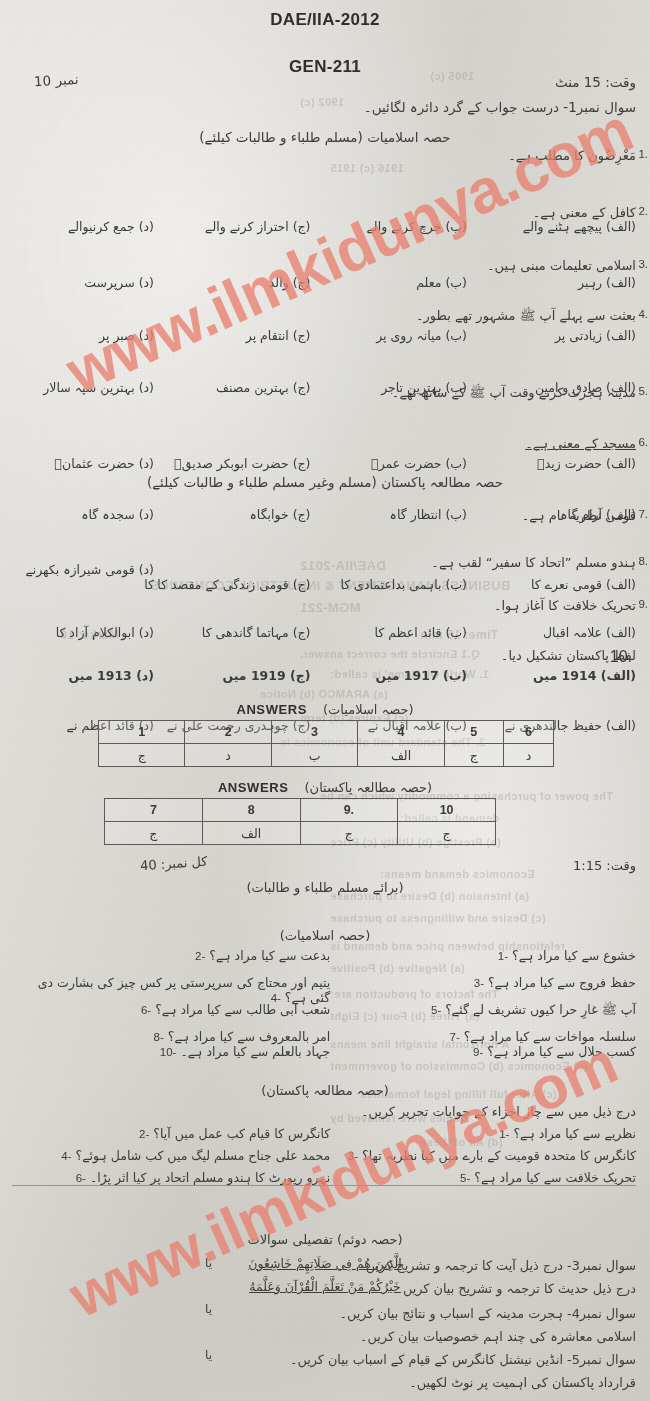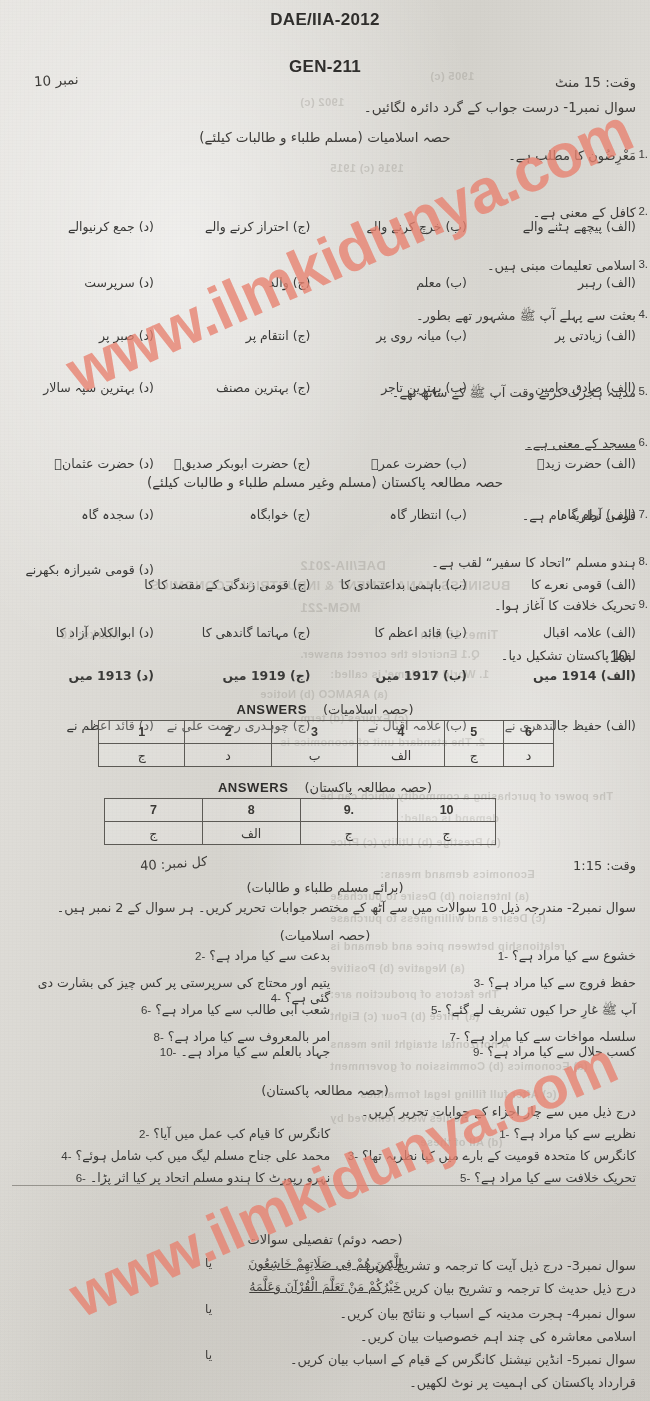--- a/index.html
+++ b/index.html
@@ -365,21 +365,20 @@
             <td class="letcell" style="width: 25%;">ج</td>
             <td class="letcell" style="width: 25%;">ج</td>
           </tr>
       </tbody>
     </table>
 
     <div class="abs urdu meta2-time" style="top:858px;">وقت: 1:15</div>
     <div class="abs urdu meta2-marks" style="top:856px;">کل نمبر: 40</div>
 
     <div class="abs urdu sec-head" style="top:880px; font-size:13px;">(برائے مسلم طلباء و طالبات)</div>
-    <div class="abs urdu" style="top:900px; right:14px; font-size:12.8px;">سوال نمبر2-   مندرجہ ذیل 10 سوالات میں سے آٹھ کے مختصر جوابات تحریر کریں۔ ہر سوال کے 2 نمبر ہیں۔</div>
     <div class="abs urdu sec-head" style="top:928px; font-size:13px;">(حصہ اسلامیات)</div>
 
     <div id="sq-islamiat-host">
         <div class="sq-line" style="top: 948px;"><span class="sq-cell"><span>خشوع سے کیا مراد ہے؟</span> <span class="n">1- </span></span><span class="sq-cell"><span>بدعت سے کیا مراد ہے؟</span> <span class="n">2- </span></span></div>
         <div class="sq-line" style="top: 975px;"><span class="sq-cell"><span>حفظ فروج سے کیا مراد ہے؟</span> <span class="n">3- </span></span><span class="sq-cell"><span>یتیم اور محتاج کی سرپرستی پر کس چیز کی بشارت دی گئی ہے؟</span> <span class="n">4- </span></span></div>
         <div class="sq-line" style="top: 1002px;"><span class="sq-cell"><span>آپ ﷺ غارِ حرا کیوں تشریف لے گئے؟</span> <span class="n">5- </span></span><span class="sq-cell"><span>شعب ابی طالب سے کیا مراد ہے؟</span> <span class="n">6- </span></span></div>
         <div class="sq-line" style="top: 1029px;"><span class="sq-cell"><span>سلسلہ مواخات سے کیا مراد ہے؟</span> <span class="n">7- </span></span><span class="sq-cell"><span>امر بالمعروف سے کیا مراد ہے؟</span> <span class="n">8- </span></span></div>
         <div class="sq-line" style="top: 1044px;"><span class="sq-cell"><span>کسب حلال سے کیا مراد ہے؟</span> <span class="n">9- </span></span><span class="sq-cell"><span>جہاد بالعلم سے کیا مراد ہے۔</span> <span class="n">10- </span></span></div>
       </div>
 

